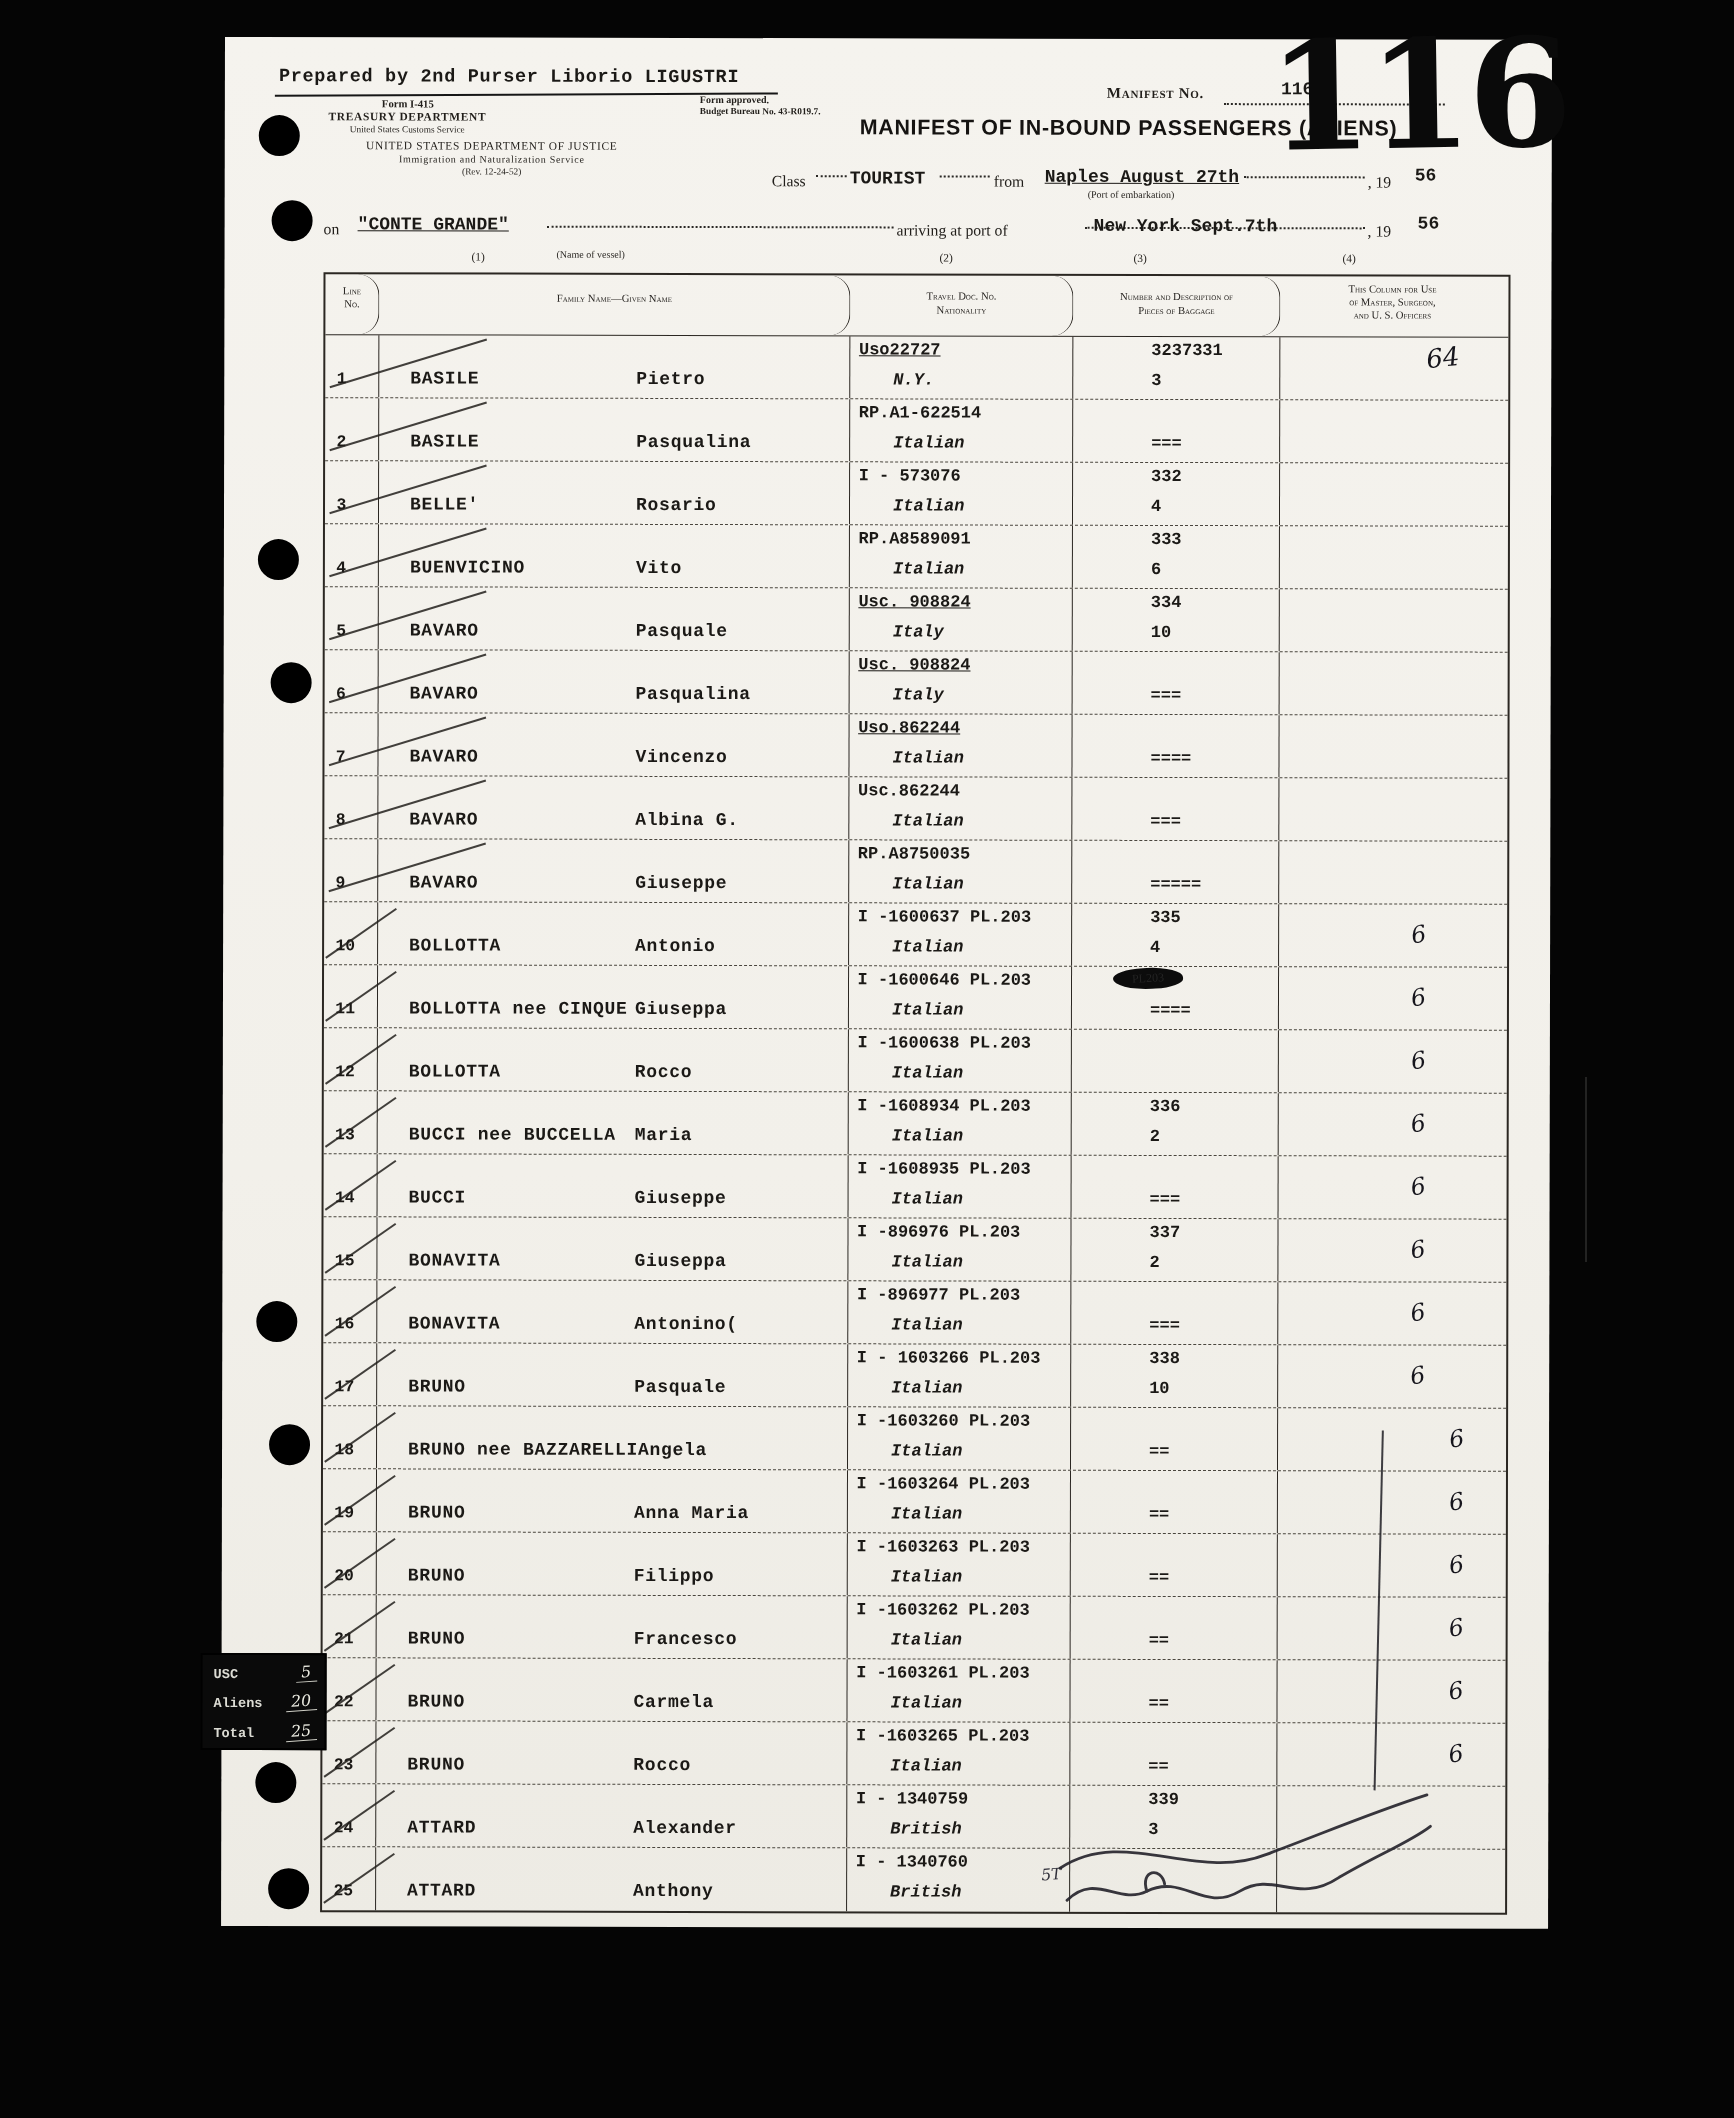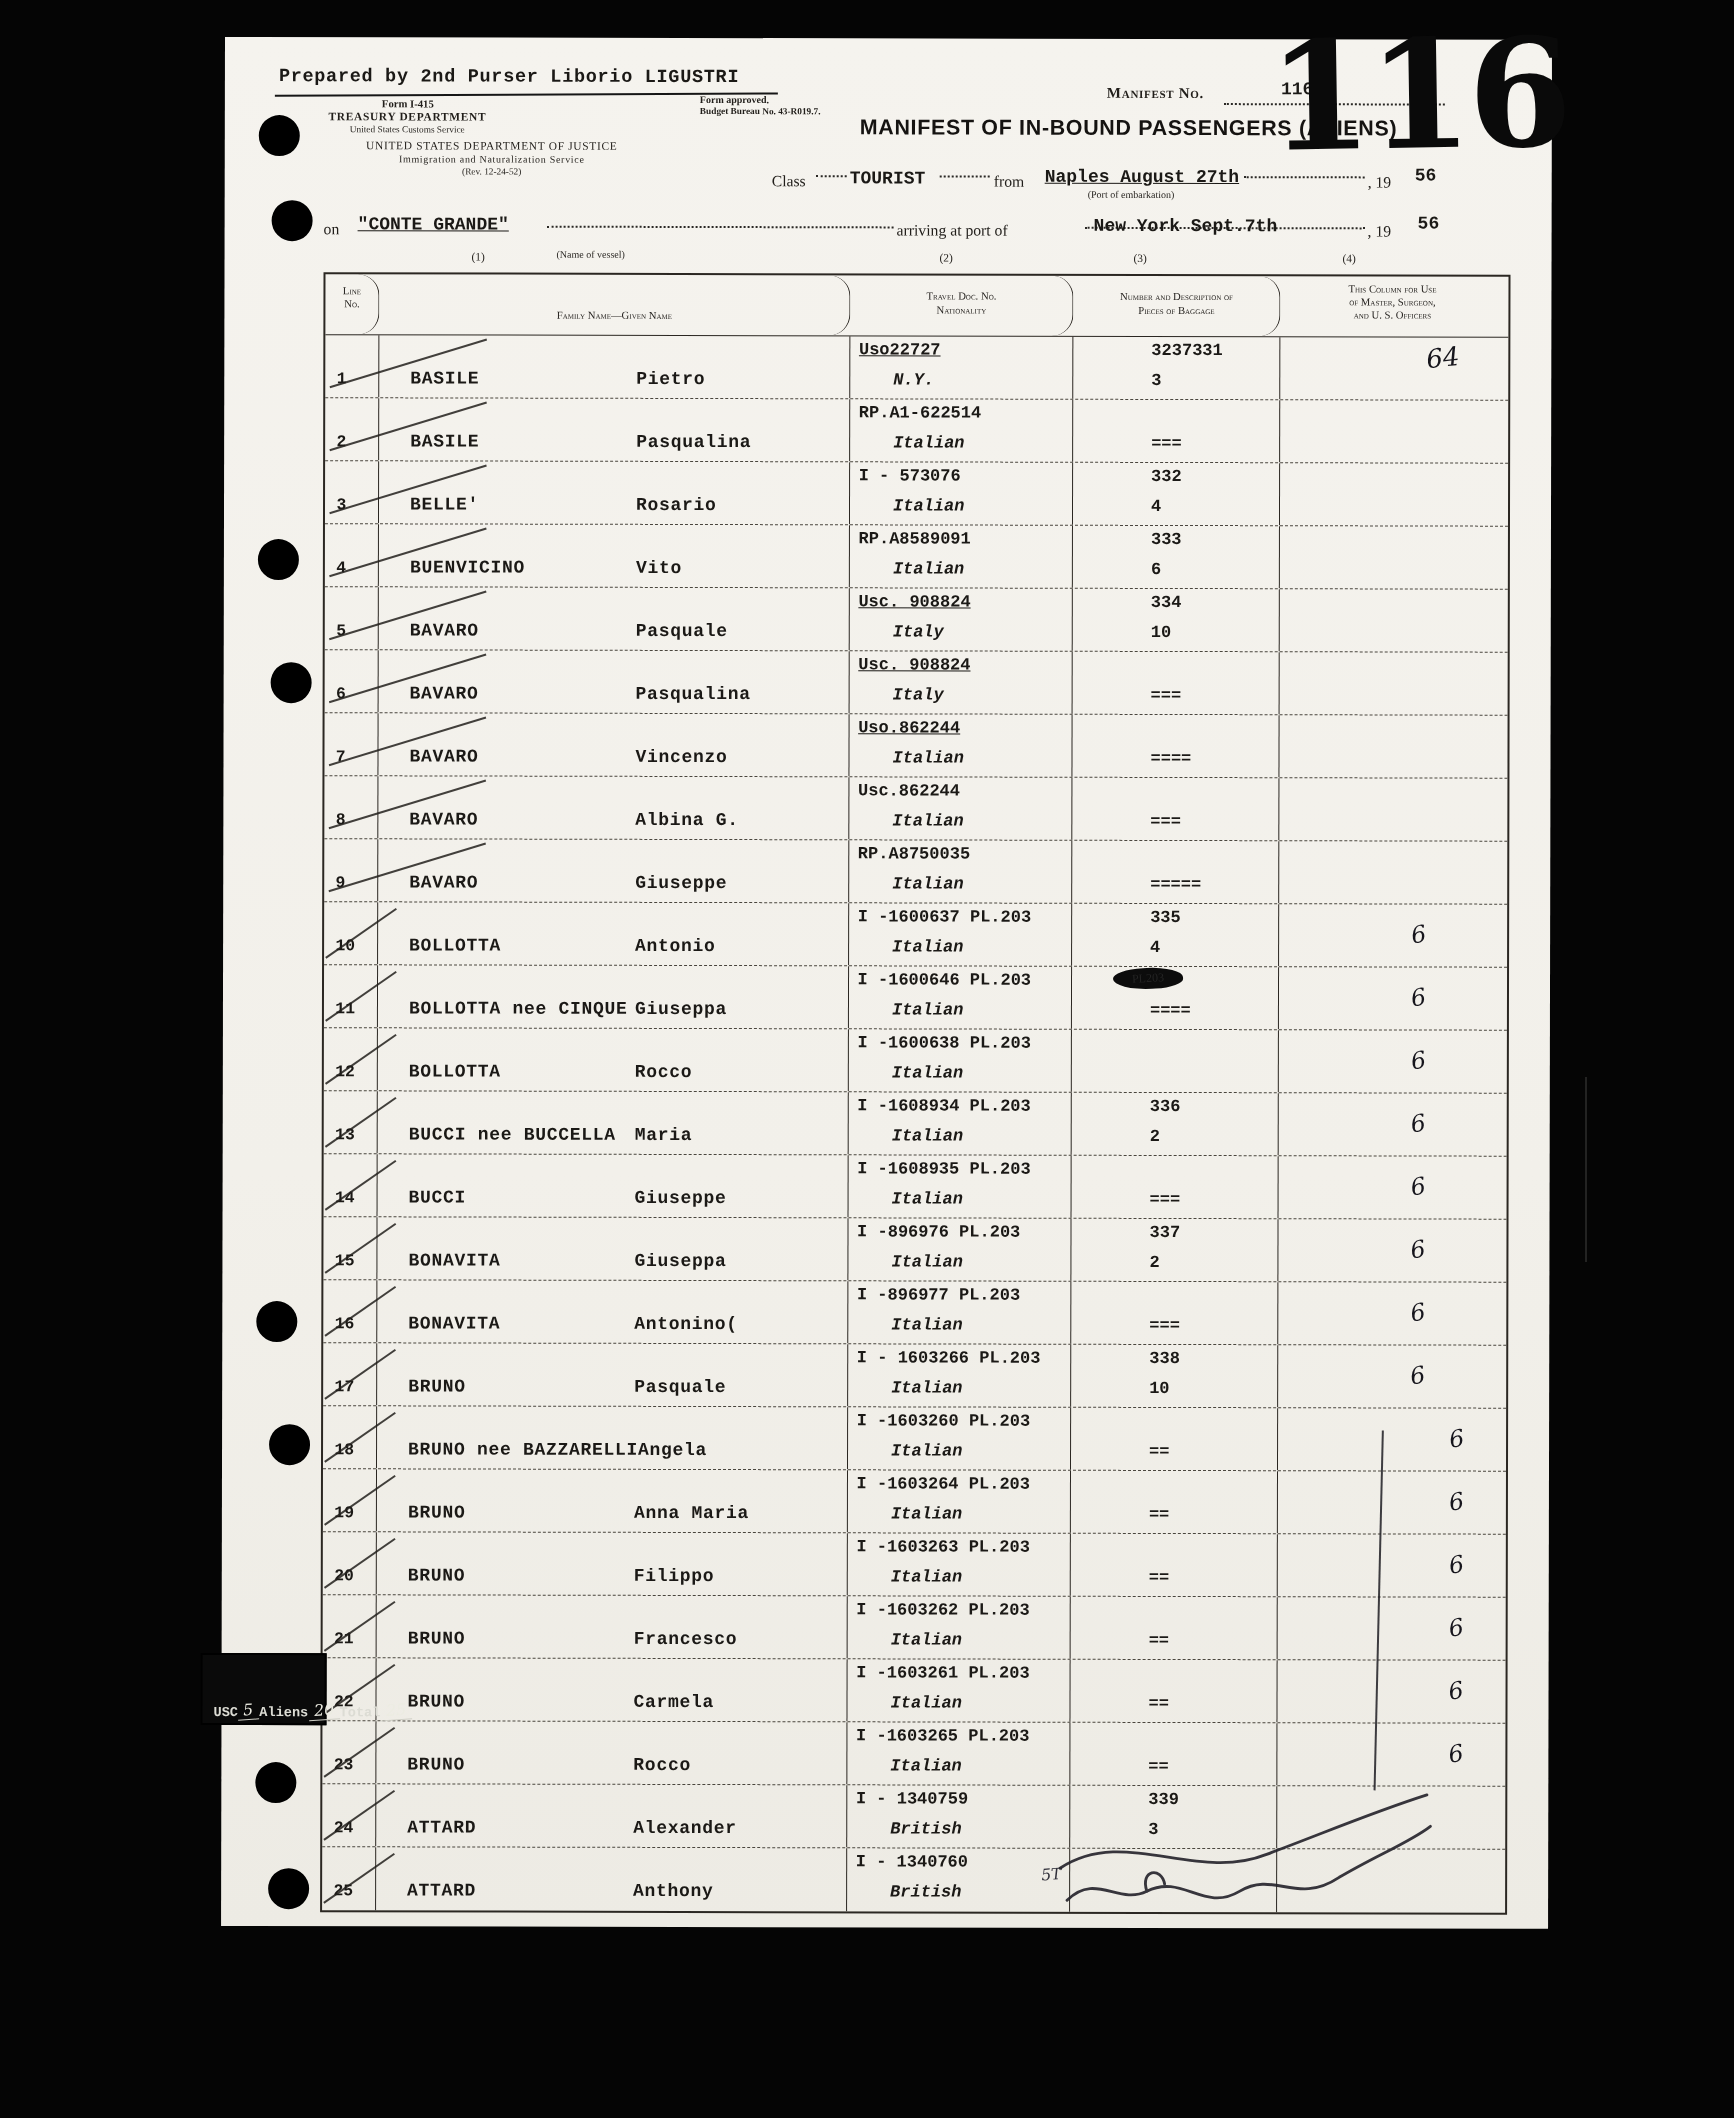--- a/index.html
+++ b/index.html
@@ -64,23 +64,23 @@
           text-align:center;line-height:21.4px;overflow:hidden;}
   .off-mark{position:absolute;left:132px;top:15.7px;font-size:23.5px;transform:rotate(-9deg);}
   .off-mark.right{left:171px;}
 
   
   .pen-vline{position:absolute;left:1156px;top:1391px;width:2.1px;height:360px;background:#1d1c22;
              transform:rotate(1.2deg);opacity:.85;z-index:4;}
   .sig{position:absolute;left:817px;top:1744px;z-index:4;}
   .note5t{left:820px;top:1826px;font-size:15.7px;color:#30303a;transform:rotate(-5deg);}
   .hole{position:absolute;width:41px;height:41px;border-radius:50%;background:#000;}
-  .usc{position:absolute;left:-21.4px;top:1616px;width:126px;height:72px;background:#0a0a0a;
+  .usc{position:absolute;left:-21.4px;top:1616px;width:126px;height:97px;background:#0a0a0a;
        border:2.1px solid #000;box-sizing:border-box;padding:2.9px 7.1px 2.9px 11.4px;display:flex;
-       flex-direction:row;justify-content:space-around;z-index:5;}
+       flex-direction:column;justify-content:space-around;z-index:5;}
   .usc-row{display:flex;justify-content:space-between;align-items:flex-end;}
   .usc-l{font-family:"Liberation Mono",monospace;font-weight:bold;font-size:13.6px;color:#dcdcd4;}
   .usc-v{font-family:"DejaVu Serif",serif;font-style:italic;font-size:15.7px;color:#ecece2;
          border-bottom:1.4px solid #cfcfc6;padding:0 5.7px;transform:rotate(-4deg);}
   .scratch{position:absolute;left:1585px;top:1077px;width:2.1px;height:185px;background:rgba(190,190,185,.16);}
 </style>
 </head>
 <body>
 
 <div class="stage">
@@ -140,21 +140,21 @@
     <div class="abs p colnum" style="left:715px;">(2)</div>
     <div class="abs p colnum" style="left:909px;">(3)</div>
     <div class="abs p colnum" style="left:1118px;">(4)</div>
 
     <div class="tbl">
       <div class="hdr">
         <div class="c no hc">
           <div>Line</div>
             <div>No.</div>
         </div>
-        <div class="c name hc" style="padding-top:34px;">
+        <div class="c name hc" style="padding-top:17px;">
           <div>Family Name—Given Name</div>
         </div>
         <div class="c doc hc" style="padding-top:14.3px;">
           <div>Travel Doc. No.</div>
             <div>Nationality</div>
         </div>
         <div class="c bag hc" style="padding-top:14.3px;">
           <div>Number and Description of</div>
             <div>Pieces of Baggage</div>
         </div>

